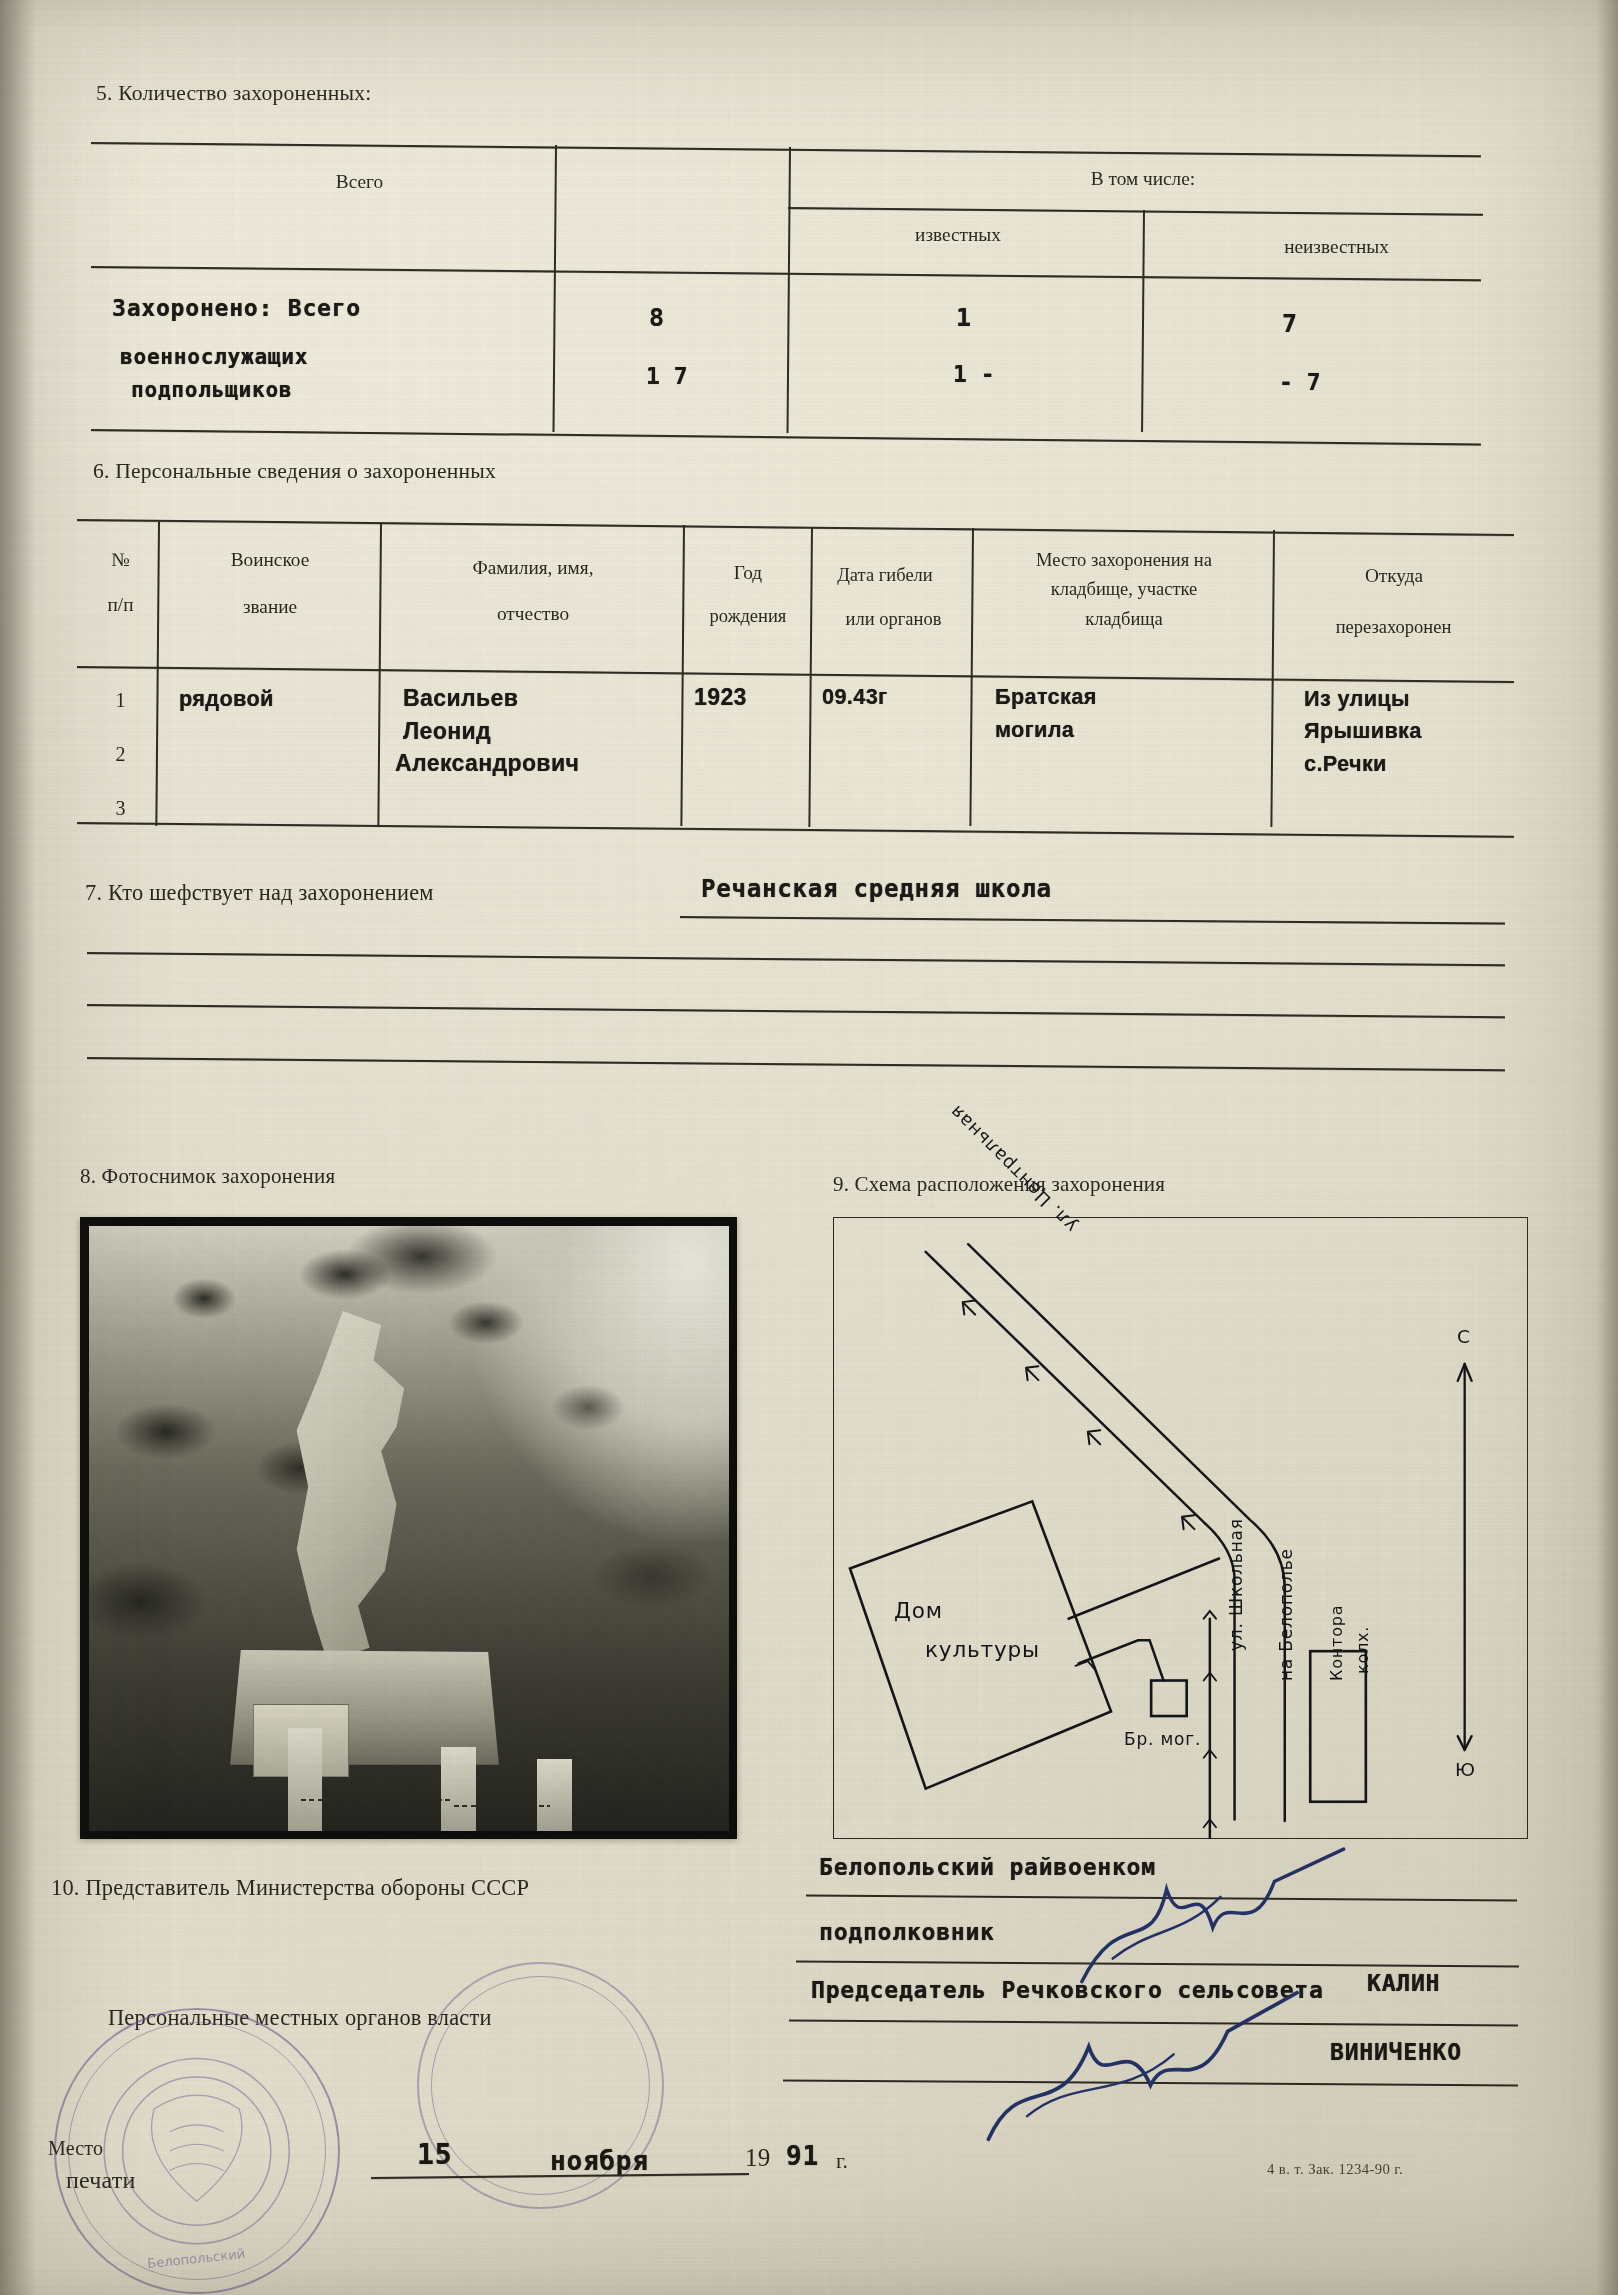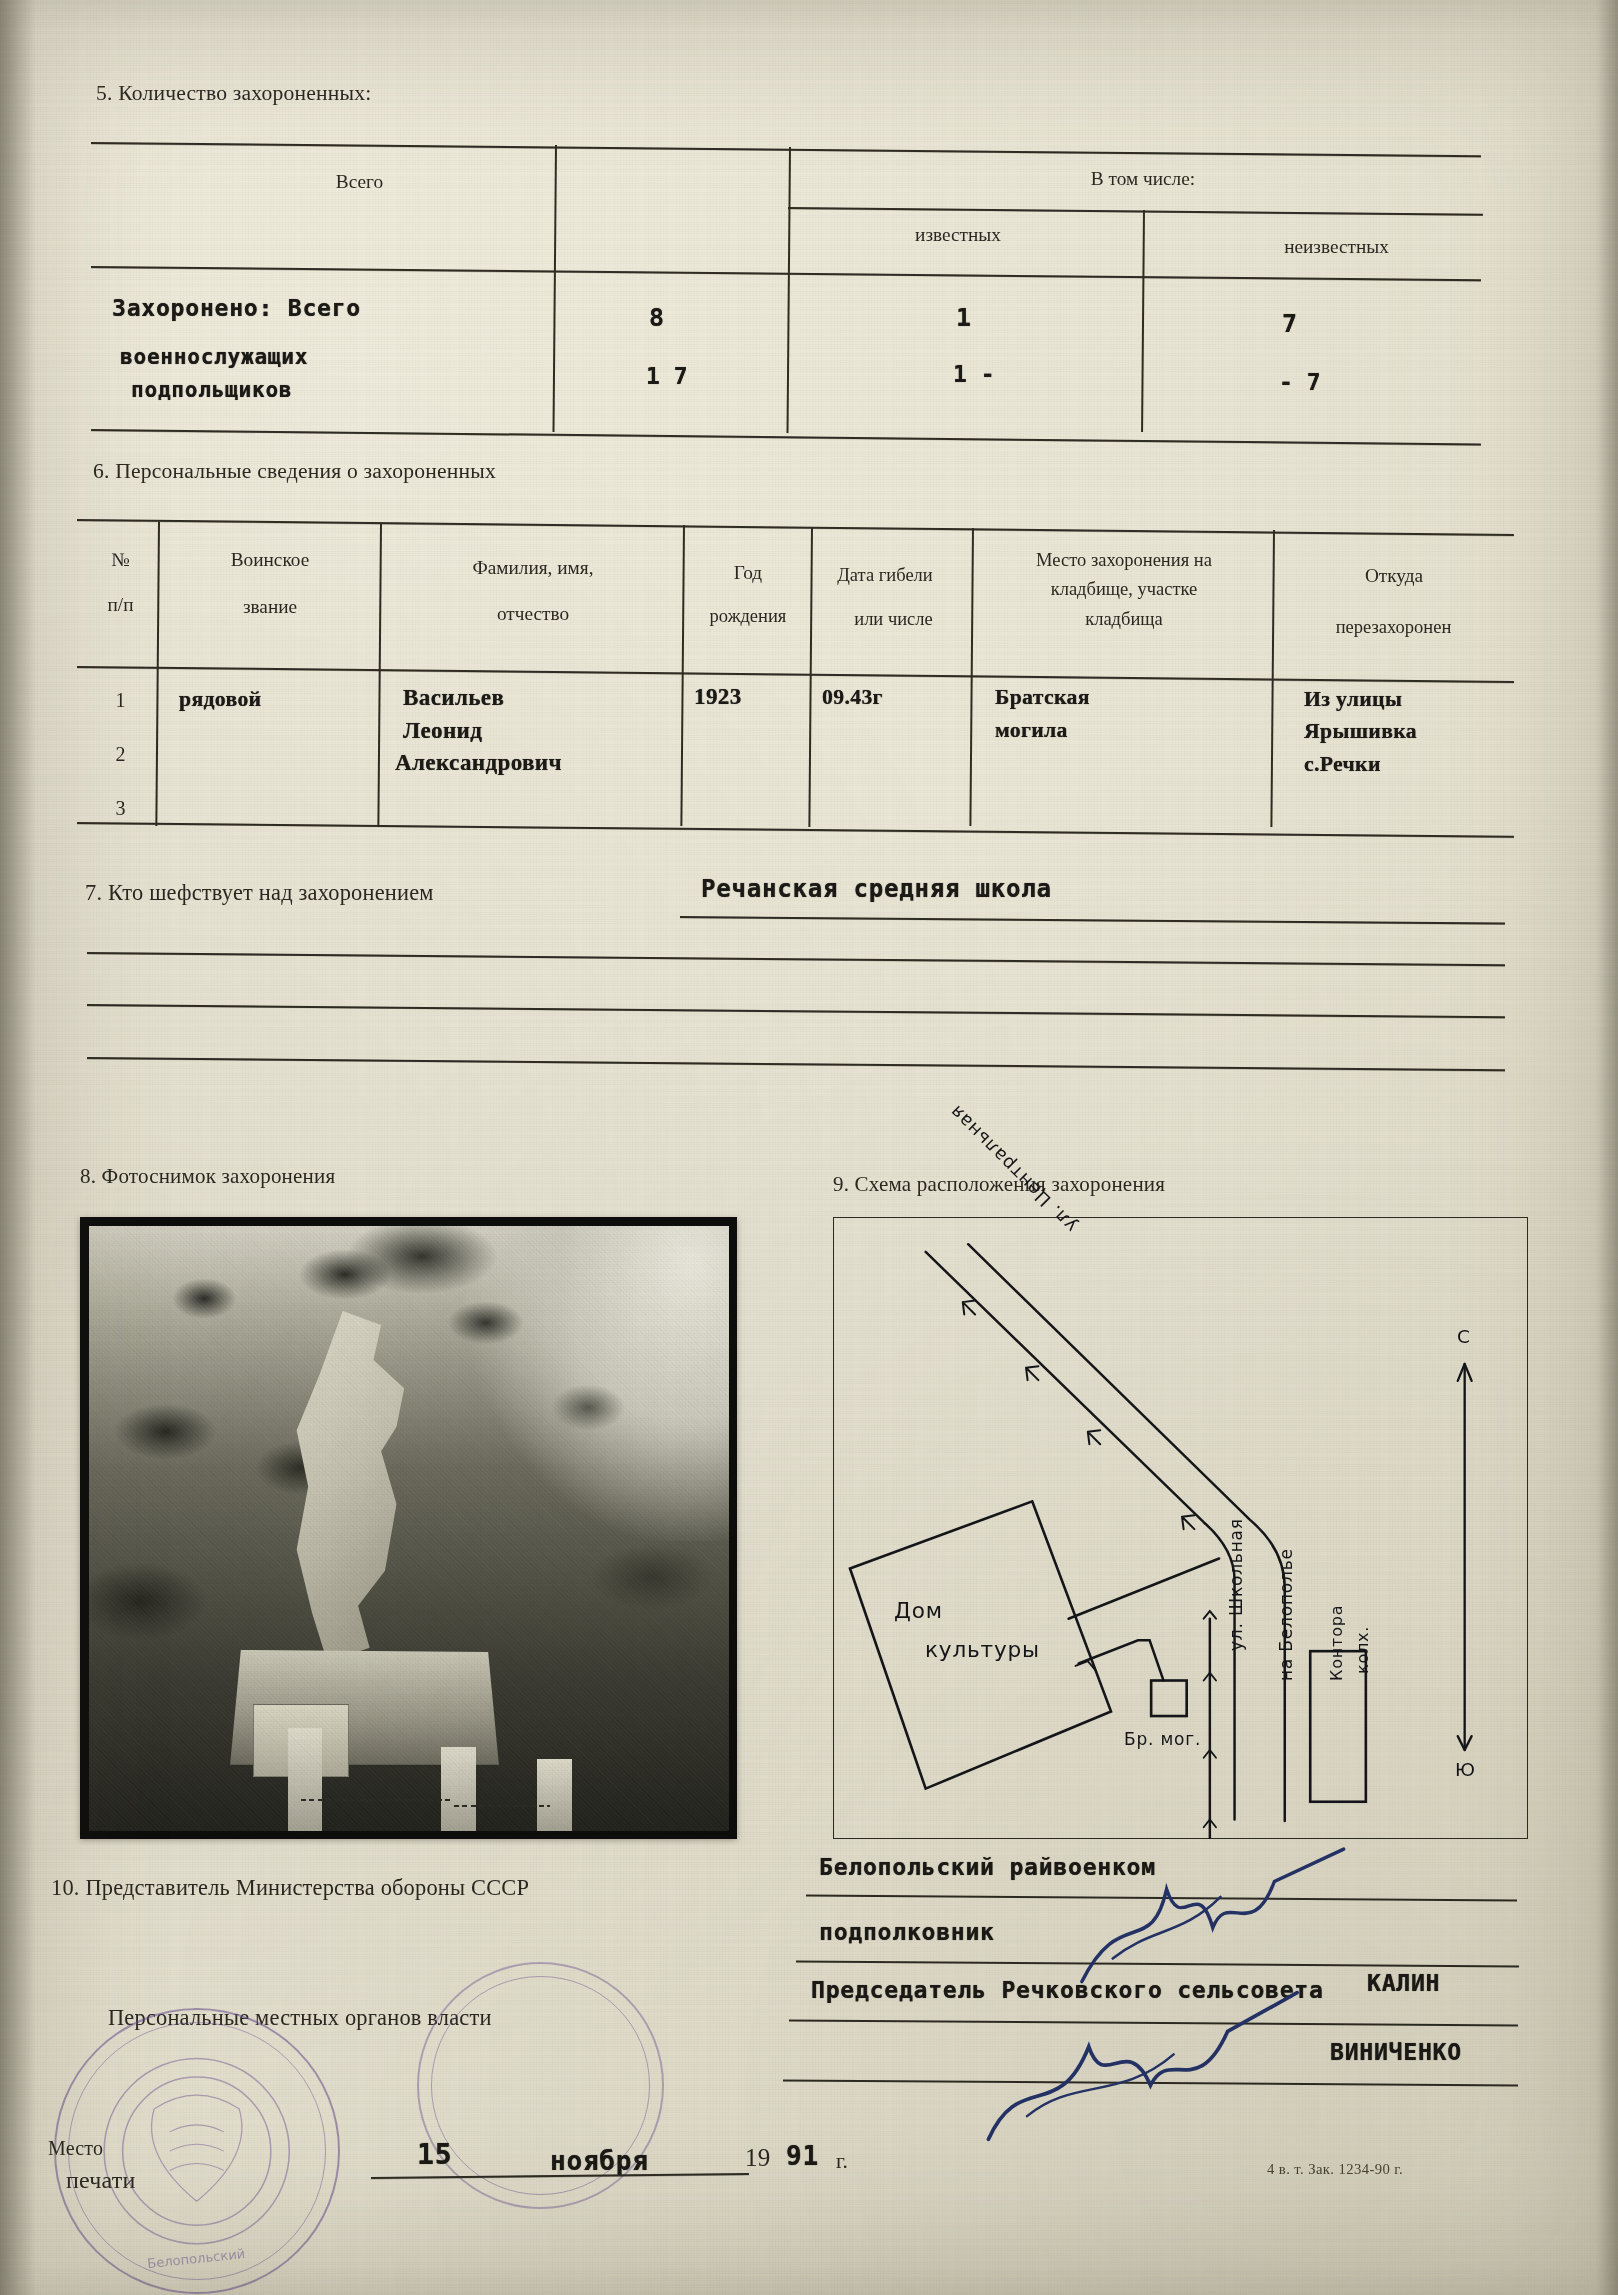--- a/index.html
+++ b/index.html
@@ -64,21 +64,21 @@
   .hdr-cell{position:absolute;font-size:19.3px;color:#2a2821;text-align:center;}
 
   
   .t5a{left:112px;top:295px;font-size:23px;}
   .t5b{left:120px;top:346px;font-size:21px;line-height:1.08;}
   .num{position:absolute;font-family:"DejaVu Sans Mono",monospace;font-weight:700;color:#1b1a16;
        text-shadow:0 0 0.8px rgba(25,24,20,.7);}
 
   
   .cellhdr{position:absolute;text-align:center;font-size:19.3px;line-height:1.9;color:#2a2821;}
-  .cellval{position:absolute;font-family:Liberation Serif, serif;font-weight:700;color:#1b1a16;
+  .cellval{position:absolute;font-family:Liberation Sans, sans-serif;font-weight:700;color:#1b1a16;
            letter-spacing:0.4px;line-height:1.22;
            text-shadow:0 0 0.8px rgba(25,24,20,.7), 0.4px 0.3px 0 rgba(25,24,20,.3);}
 
   
   #photo-frame{left:80px;top:1217px;width:657px;height:622px;
     background:#0d0d0c;padding:9.3px 7.7px 7.7px 9.3px;
     box-shadow:0 1.5px 6.2px rgba(40,36,26,.35);}
   #photo{position:relative;width:100%;height:100%;overflow:hidden;
     background:linear-gradient(180deg,#d9d7c9 0%, #b9b8a8 12%, #6e6d5f 40%, #3c3c33 75%, #23231e 100%);}
   .ph-sky{position:absolute;right:0;top:0;width:42%;height:52%;
@@ -174,21 +174,21 @@
   <div class="cellhdr" style="left:162px;top:542px;width:216px;">Воинское</div>
   <div class="cellhdr" style="left:162px;top:589px;width:216px;">звание</div>
 
   <div class="cellhdr" style="left:386px;top:550px;width:294px;">Фамилия, имя,</div>
   <div class="cellhdr" style="left:386px;top:596px;width:294px;">отчество</div>
 
   <div class="cellhdr" style="left:687px;top:555px;width:122px;">Год</div>
   <div class="cellhdr" style="left:680px;top:599px;width:136px;font-size:18.5px;">рождения</div>
 
   <div class="cellhdr" style="left:814px;top:558px;width:142px;font-size:18.5px;">Дата гибели</div>
-  <div class="cellhdr" style="left:814px;top:602px;width:159px;font-size:18.5px;">или числе</div>
+  <div class="cellhdr" style="left:814px;top:602px;width:159px;font-size:18.5px;">или органов</div>
 
   <div class="cellhdr" style="left:975px;top:547px;width:298px;font-size:18.5px;line-height:1.5;">Место захоронения на</div>
   <div class="cellhdr" style="left:975px;top:576px;width:298px;font-size:18.5px;line-height:1.5;">кладбище, участке</div>
   <div class="cellhdr" style="left:975px;top:606px;width:298px;font-size:18.5px;line-height:1.5;">кладбища</div>
 
   <div class="cellhdr" style="left:1278px;top:558px;width:232px;">Откуда</div>
   <div class="cellhdr" style="left:1274px;top:610px;width:239px;font-size:18.5px;">перезахоронен</div>
 
   <div class="cellhdr" style="left:85px;top:681px;width:71px;font-size:20px;">1</div>
   <div class="cellhdr" style="left:85px;top:735px;width:71px;font-size:20px;">2</div>

